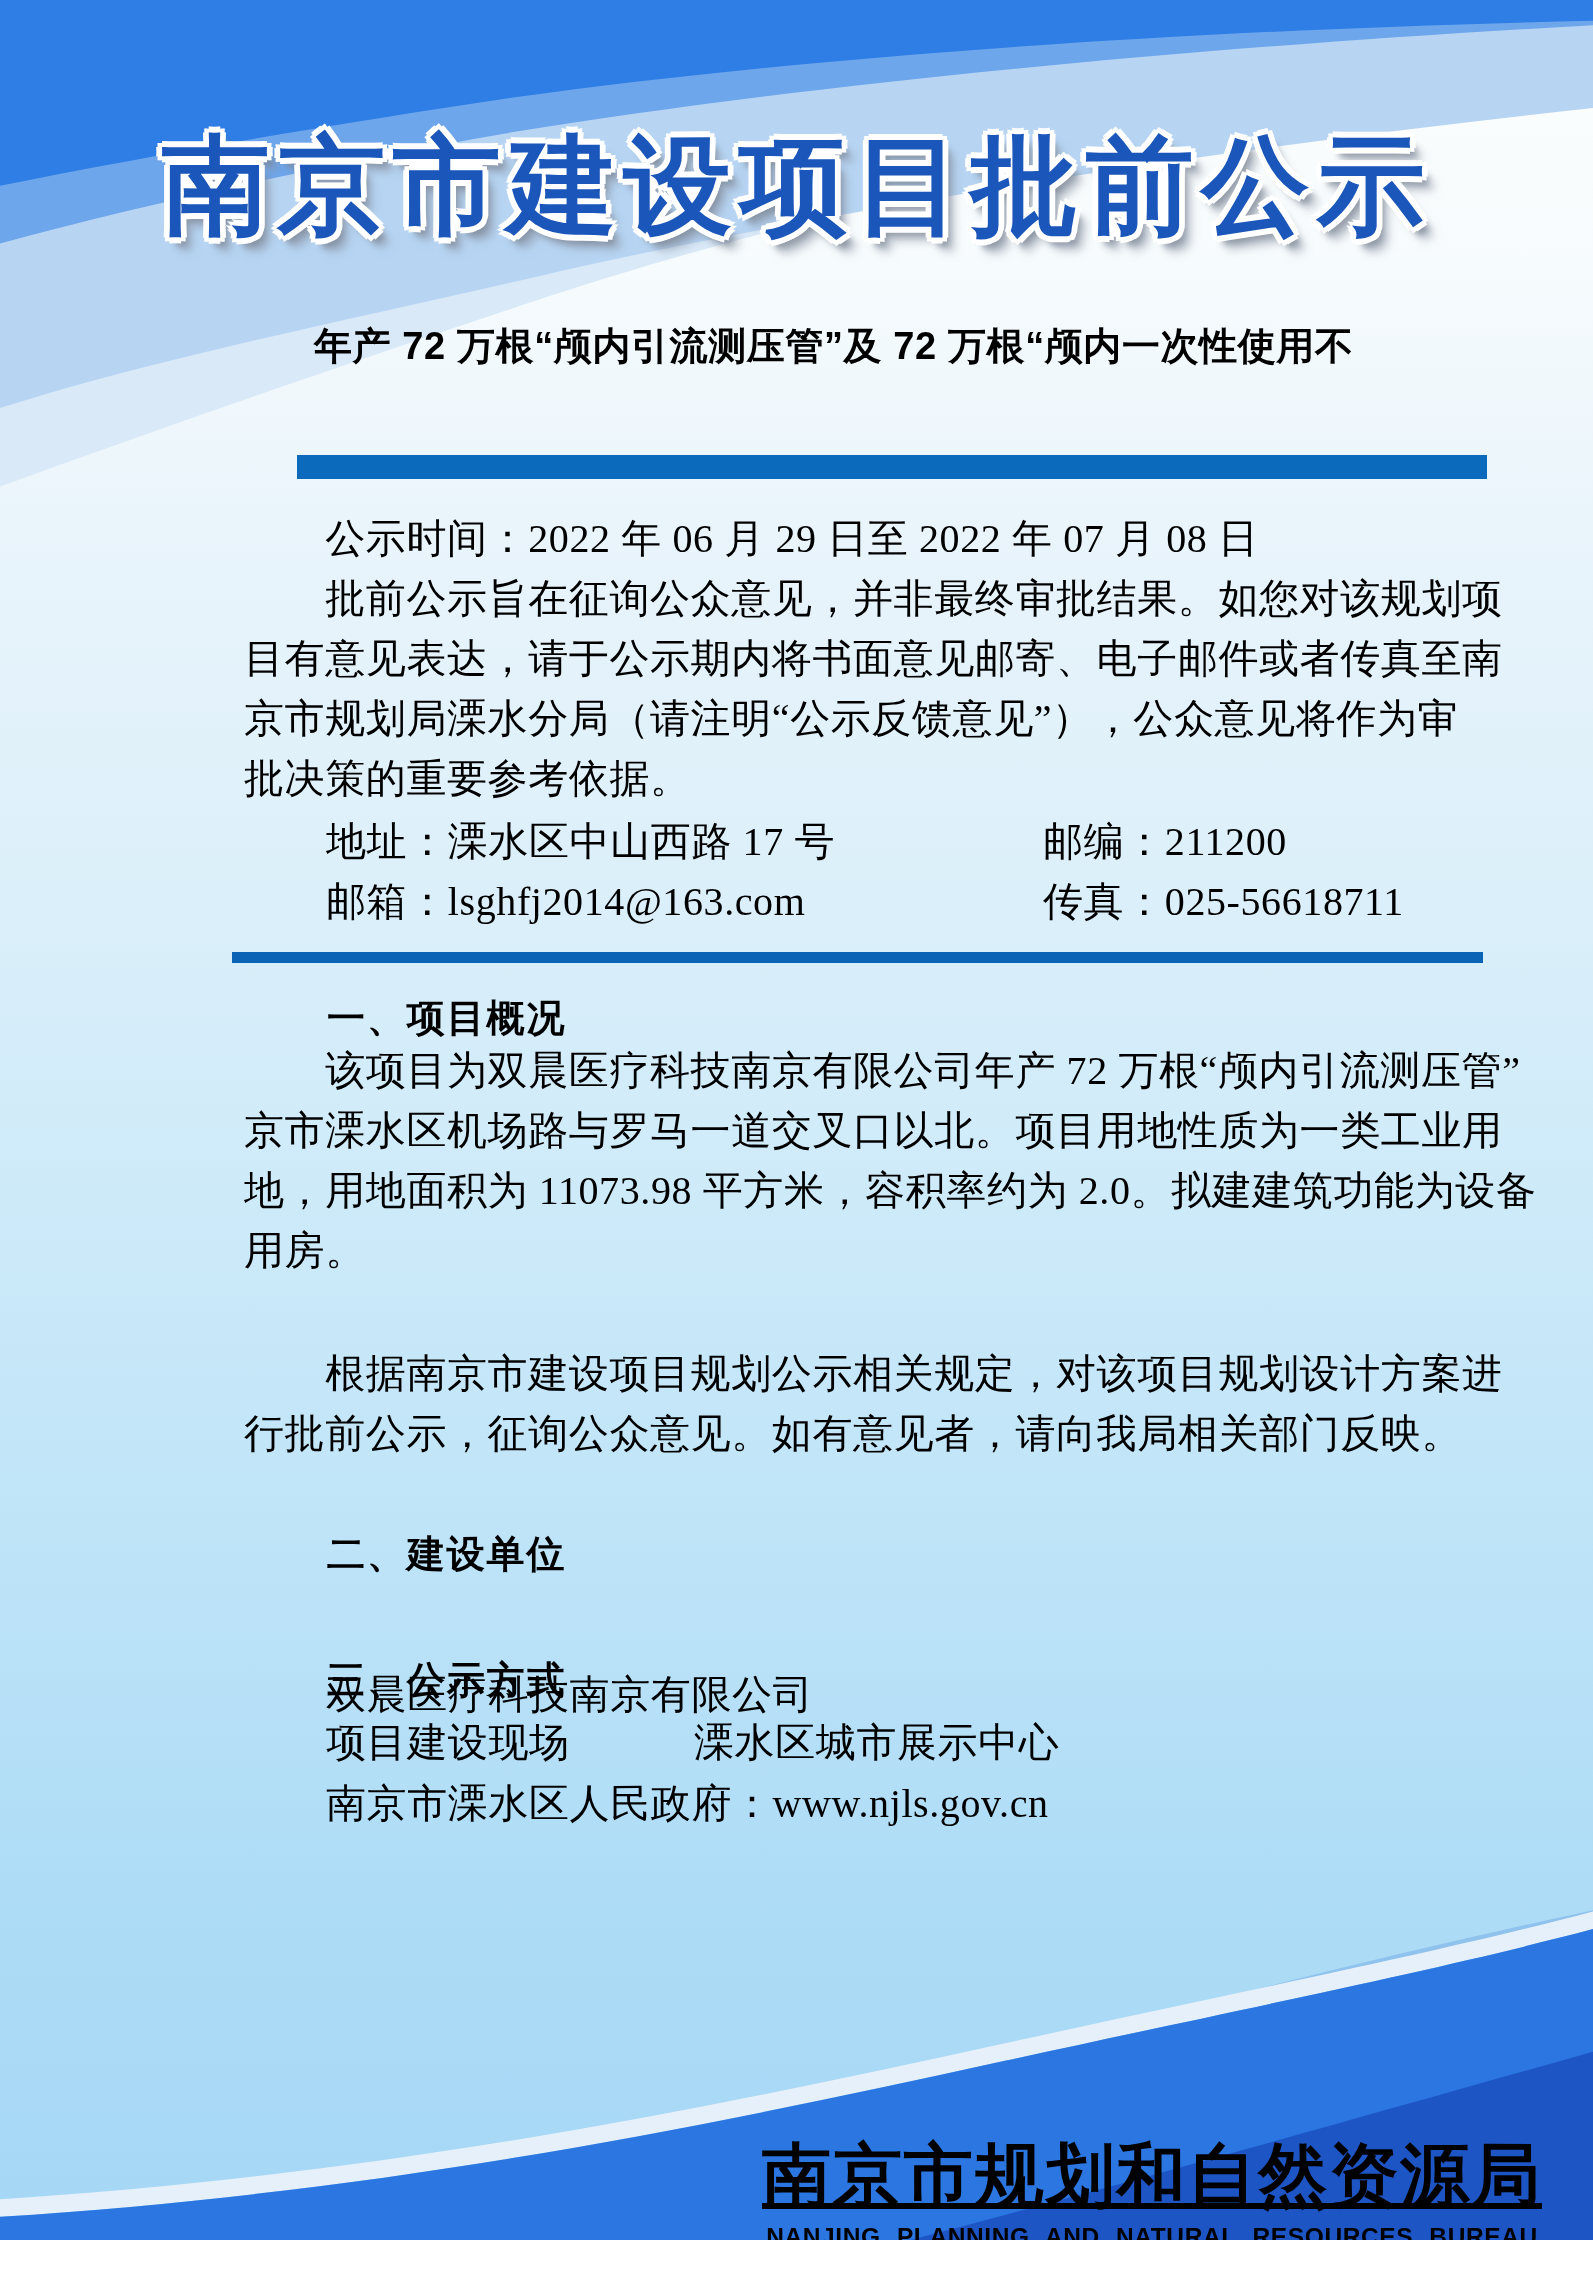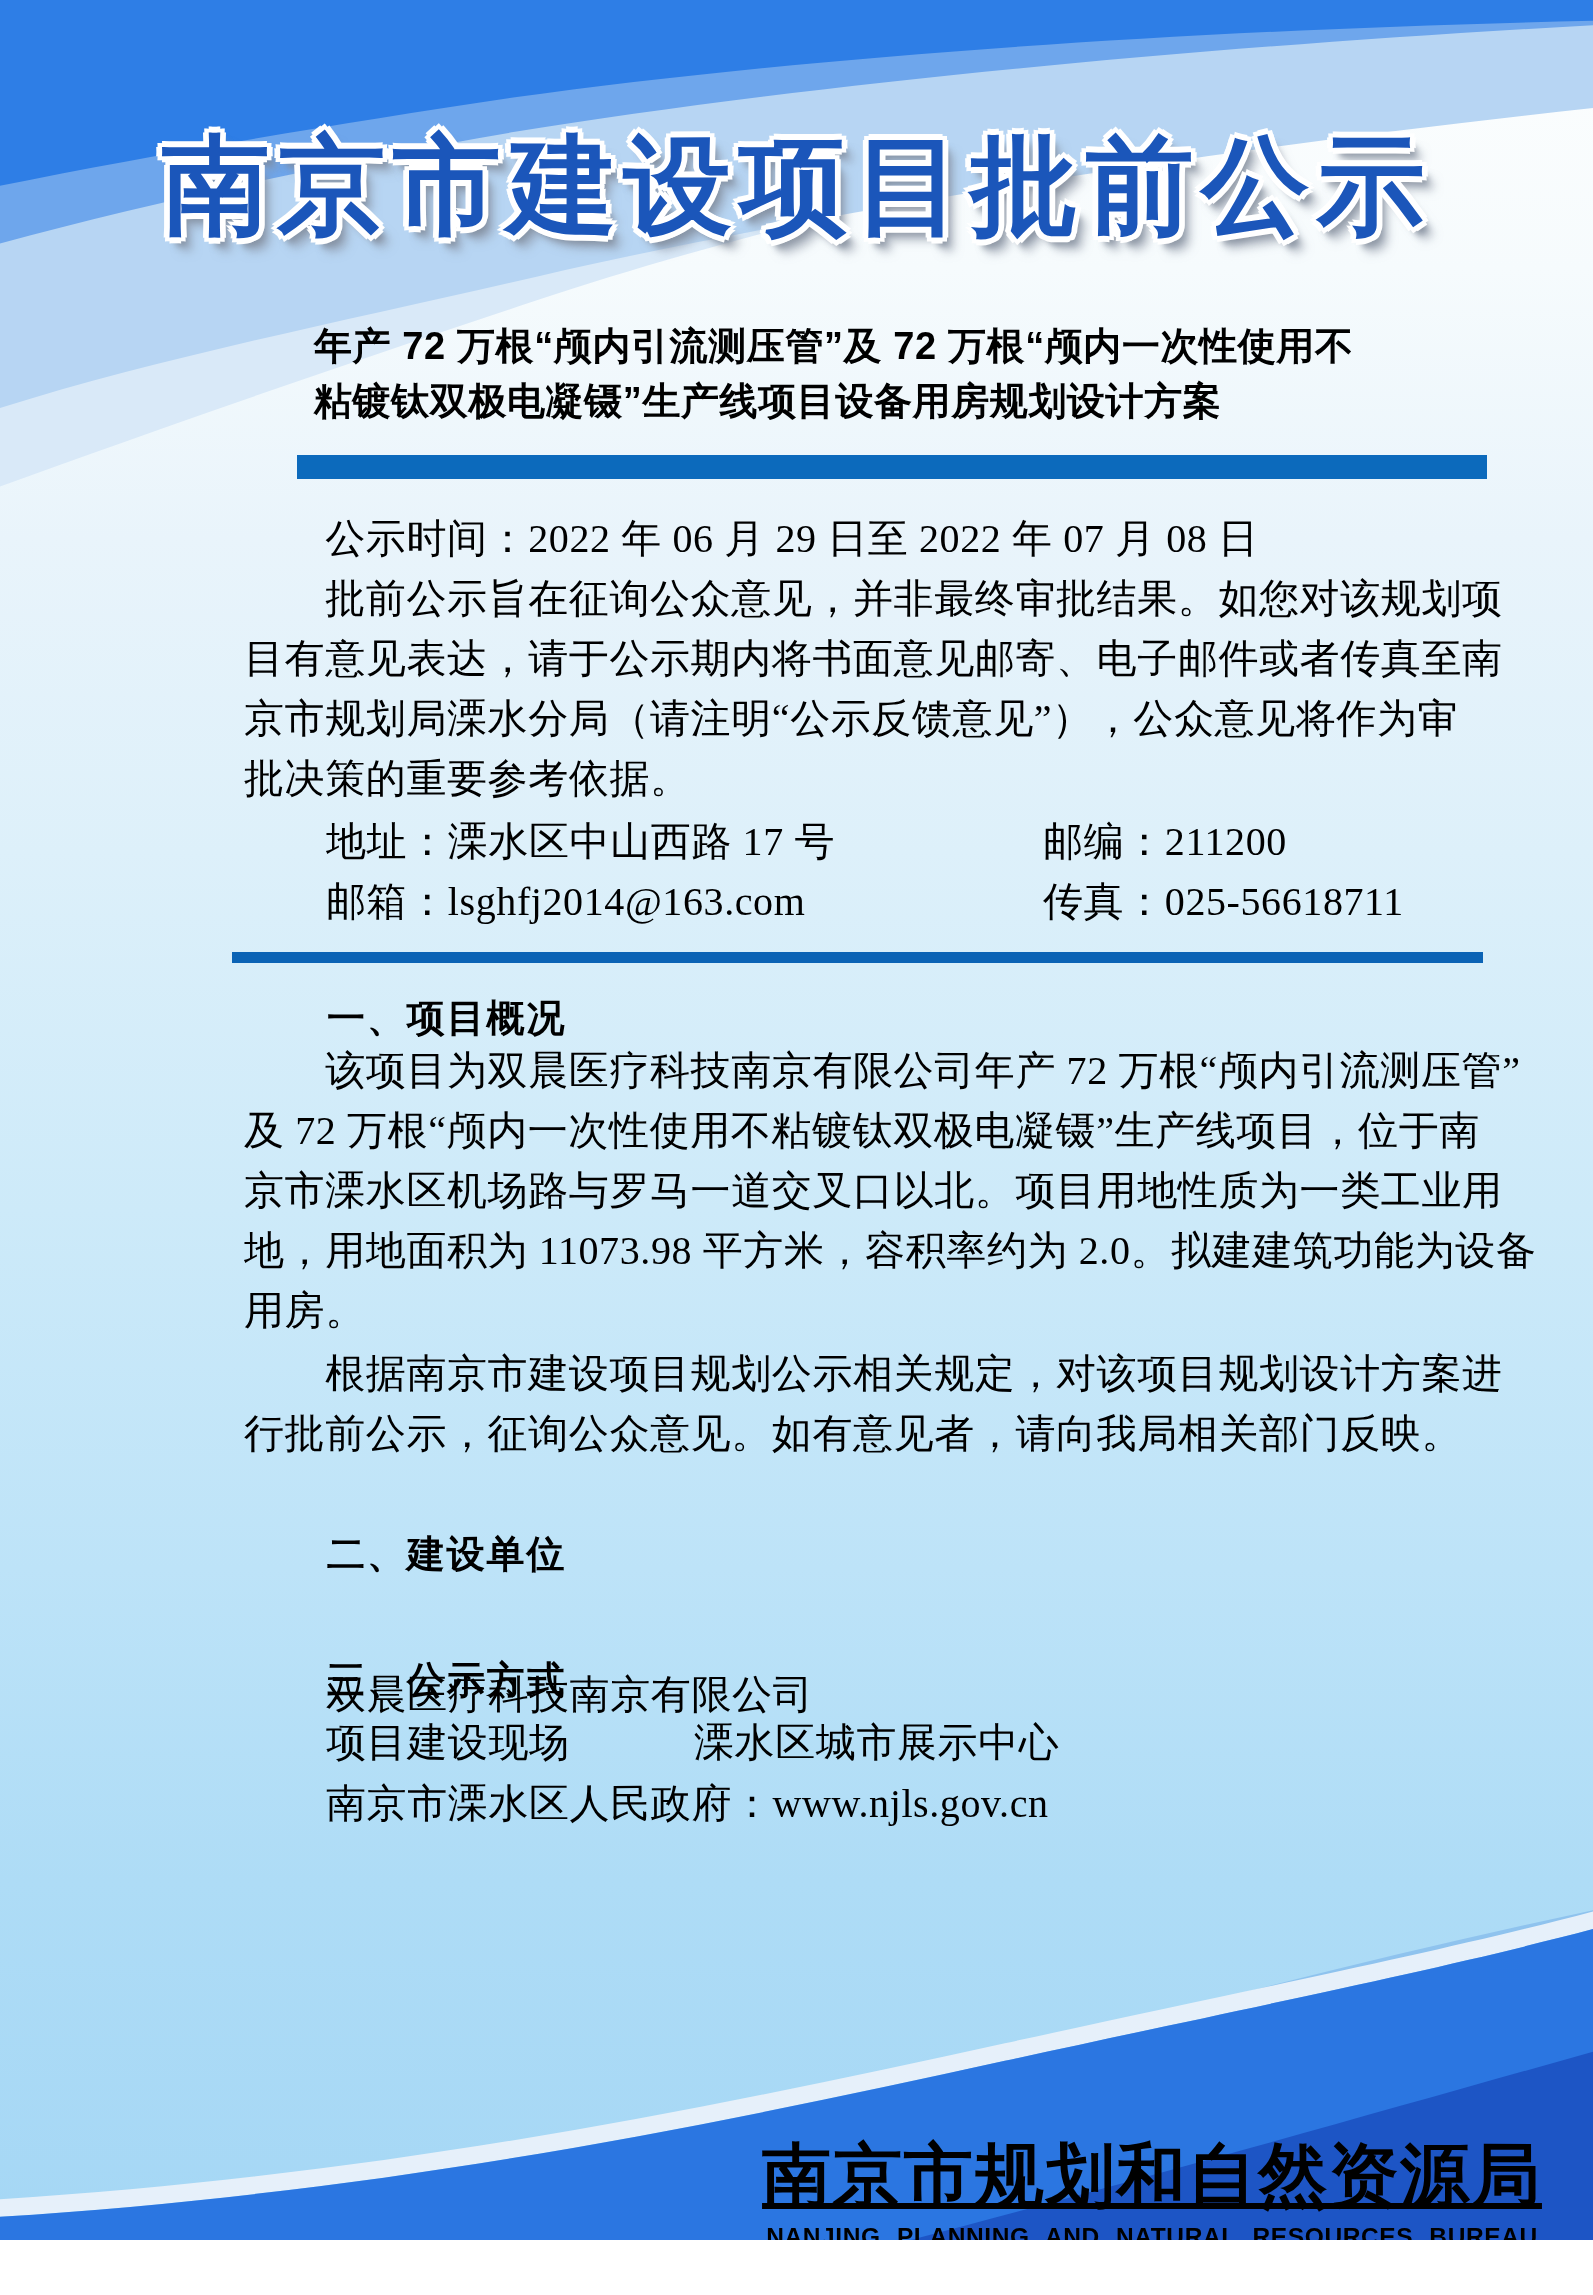--- a/index.html
+++ b/index.html
@@ -92,21 +92,20 @@
     <path style="fill:var(--footer-sliver)" d="M0,635 C600,597 1100,497 1600,387 C2000,300 2300,240 2538,177 L2538,205 C2300,268 2000,328 1600,415 C1100,525 600,625 0,663 Z"></path>
     <path style="fill:var(--footer-bright)" d="M0,663 C600,625 1100,525 1600,415 C2000,328 2300,268 2538,205 L2538,700 L0,700 Z"></path>
     <path style="fill:var(--footer-dark)" d="M1450,700 C1850,595 2200,495 2538,400 L2538,700 Z"></path>
   </svg>
 
   <div class="page-title">南京市建设项目批前公示</div>
 
   <div class="subtitle">
 
   <div class="subtitle-line">年产 72 万根“颅内引流测压管”及 72 万根“颅内一次性使用不</div>
-      <div class="subtitle-line">粘镀钛双极电凝镊”生产线项目设备用房规划设计方案</div>
     </div>
   <div class="subtitle-bar"></div>
 
   <div class="doc-text intro">
 
   <div class="intro-line">　　公示时间：2022 年 06 月 29 日至 2022 年 07 月 08 日</div>
       <div class="intro-line">　　批前公示旨在征询公众意见，并非最终审批结果。如您对该规划项</div>
       <div class="intro-line">目有意见表达，请于公示期内将书面意见邮寄、电子邮件或者传真至南</div>
       <div class="intro-line">京市规划局溧水分局（请注明“公示反馈意见”），公众意见将作为审</div>
       <div class="intro-line">批决策的重要参考依据。</div>
@@ -123,21 +122,20 @@
         <span class="c-right">传真：025-56618711</span>
       </div>
     </div>
 
   <div class="divider"></div>
 
   <div class="sec-heading h-sec1">一、项目概况</div>
   <div class="doc-text para1">
 
   <div class="para-line">　　该项目为双晨医疗科技南京有限公司年产 72 万根“颅内引流测压管”</div>
-      <div class="para-line">及 72 万根“颅内一次性使用不粘镀钛双极电凝镊”生产线项目，位于南</div>
       <div class="para-line">京市溧水区机场路与罗马一道交叉口以北。项目用地性质为一类工业用</div>
       <div class="para-line">地，用地面积为 11073.98 平方米，容积率约为 2.0。拟建建筑功能为设备</div>
       <div class="para-line">用房。</div>
     </div>
   <div class="doc-text para2">
 
   <div class="para-line">　　根据南京市建设项目规划公示相关规定，对该项目规划设计方案进</div>
       <div class="para-line">行批前公示，征询公众意见。如有意见者，请向我局相关部门反映。</div>
     </div>
 

